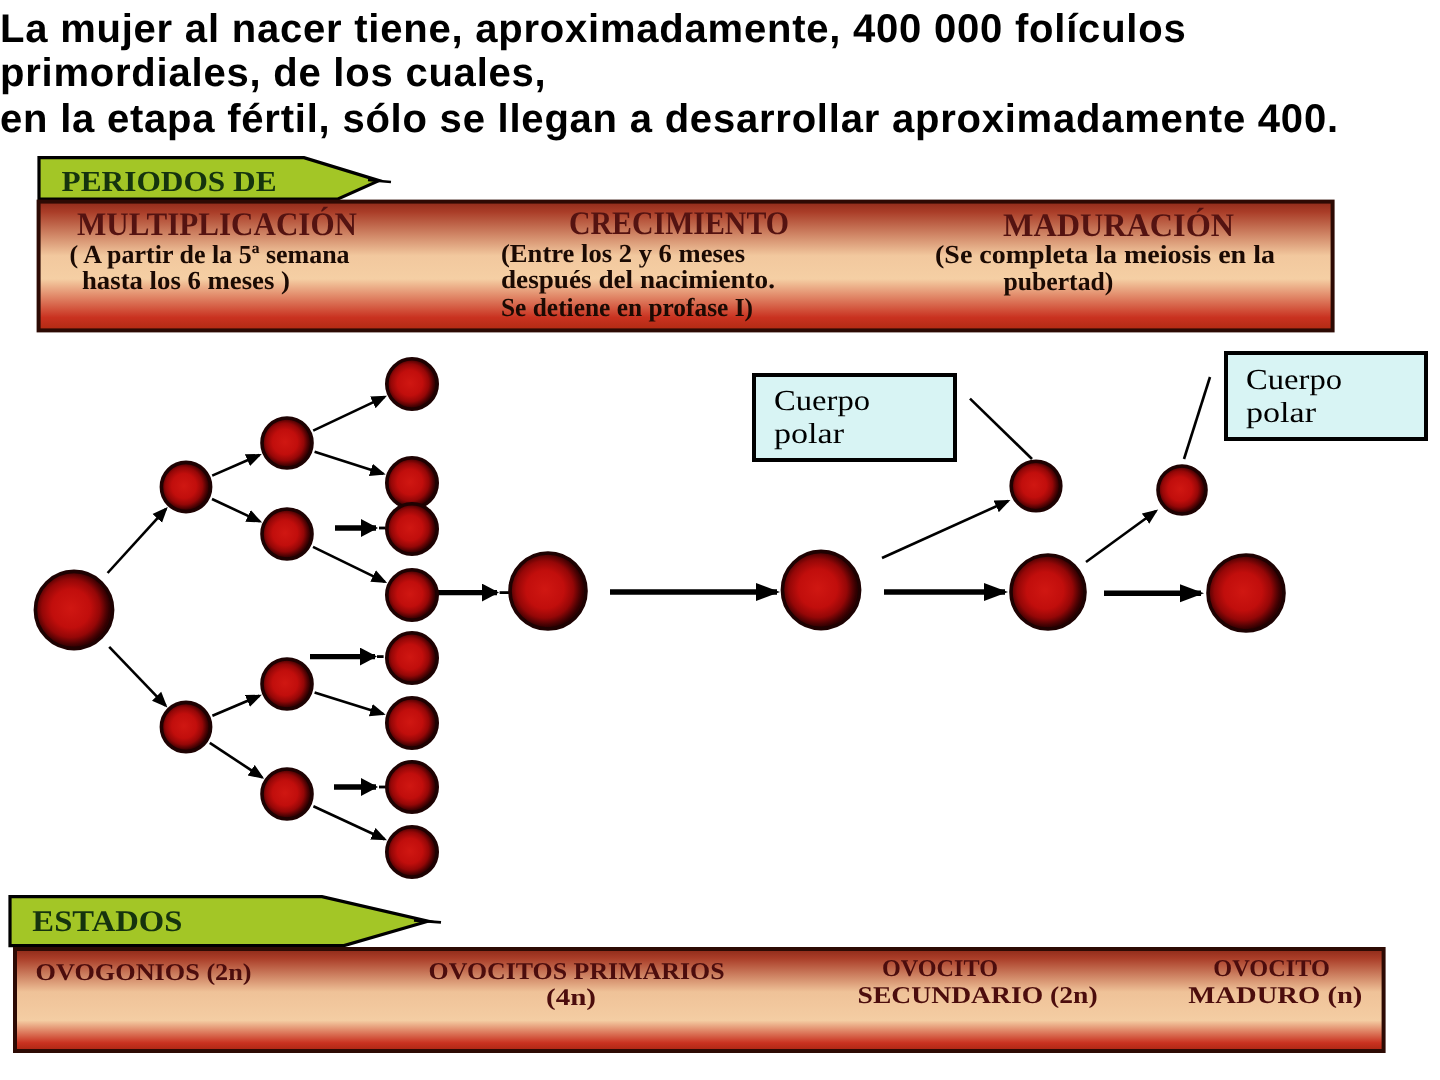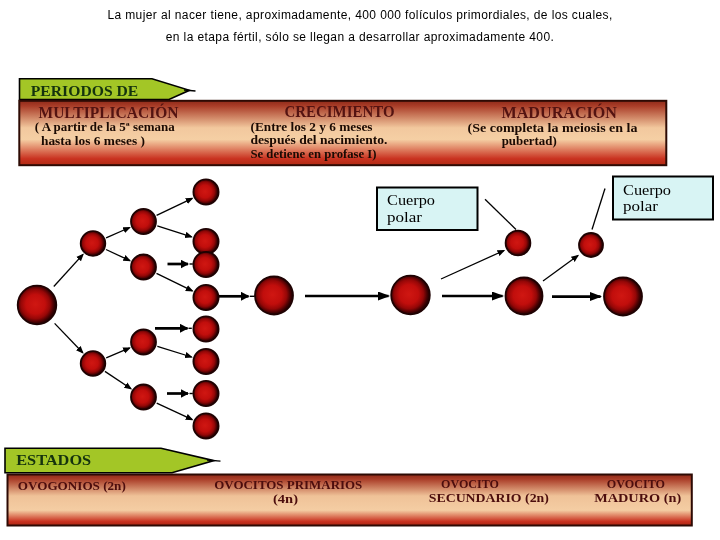--- a/index.html
+++ b/index.html
@@ -1,19 +1,19 @@
 <!DOCTYPE html>
 <html><head>
 <meta charset="utf-8">
 <style>
 html,body{margin:0;padding:0;}
 body{width:720px;height:540px;background:#fff;overflow:hidden;position:relative;
  font-family:"Liberation Sans",sans-serif;}
-#title{position:absolute;left:0;top:3.5px;width:720px;text-align:center;
- font-weight:normal;font-size:12px;letter-spacing:0.39px;line-height:22.5px;color:#000;}
+#title{position:absolute;left:0;top:3.5px;width:720px;text-align:left;
+ font-weight:bold;font-size:20px;letter-spacing:0.39px;line-height:22.5px;color:#000;}
 svg{position:absolute;left:0;top:0;}
 .st{font-family:"Liberation Serif",serif;font-weight:bold;}
 .sr{font-family:"Liberation Serif",serif;}
 </style>
 </head>
 <body>
 <div id="title">La mujer al nacer tiene, aproximadamente, 400 000 folículos primordiales, de los cuales,<br>en la etapa fértil, sólo se llegan a desarrollar aproximadamente 400.</div>
 <svg width="720" height="540" viewBox="0 0 720 540">
 <defs>
 <linearGradient id="bar1" x1="0" y1="0" x2="0" y2="1">

